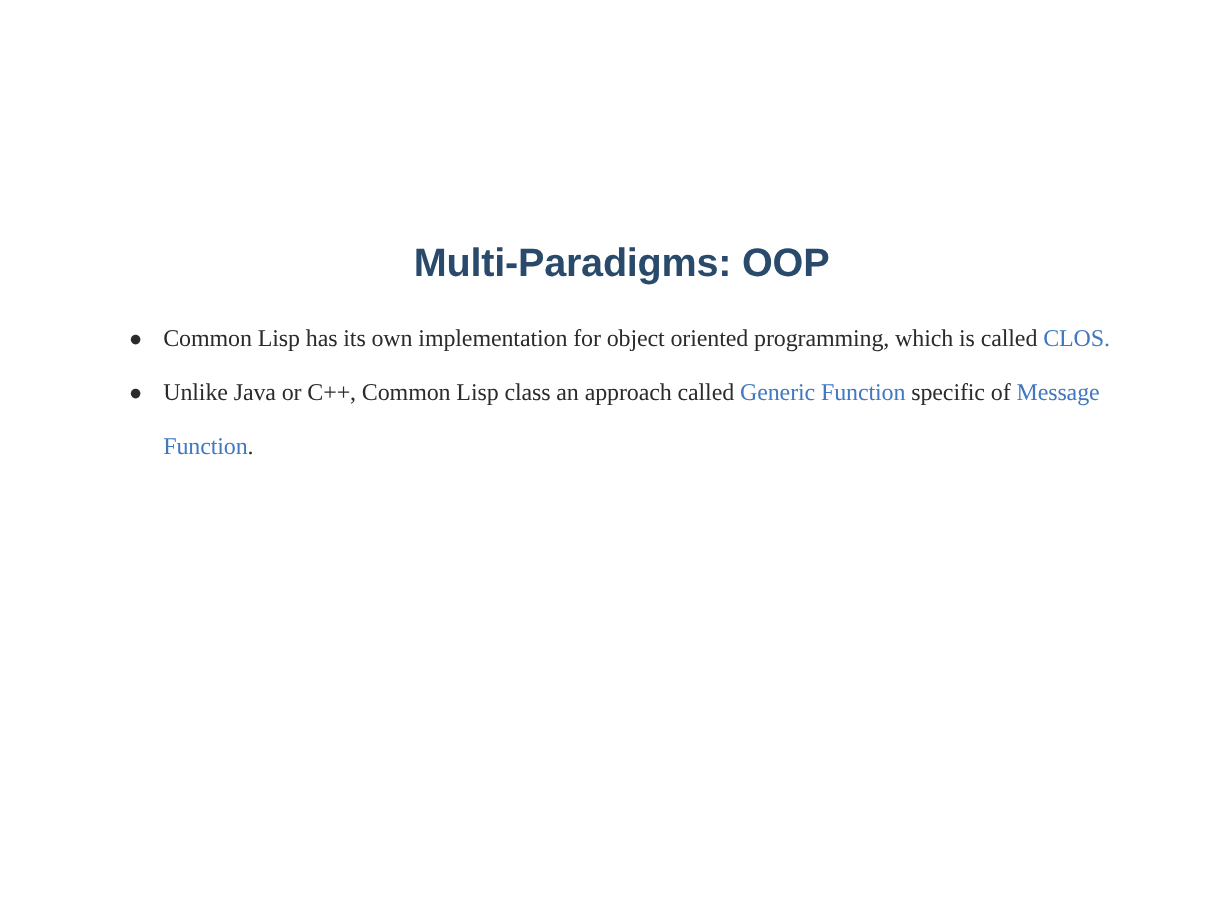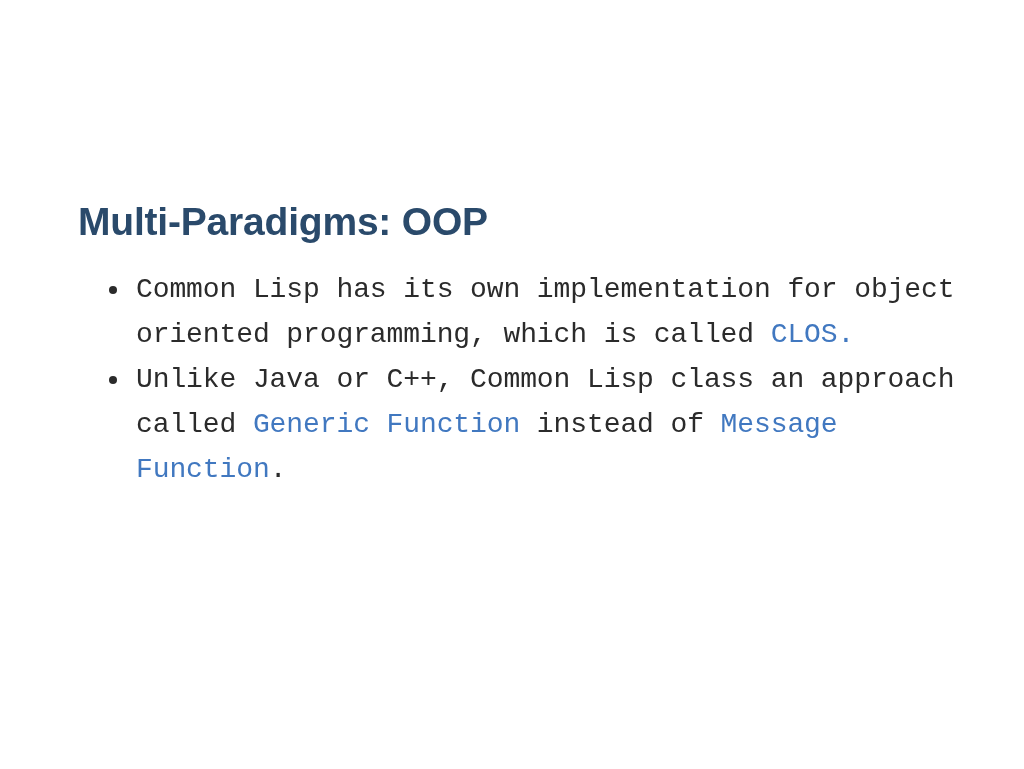--- a/index.html
+++ b/index.html
@@ -26,42 +26,43 @@
 
   .slide-body {
     position: absolute;
     left: 78px;
     top: 200px;
     width: 880px;
   }
 
   .slide-title {
     font-family: "Liberation Sans", sans-serif;
-    font-size: 39px;
+    font-size: 33px;
     font-weight: bold;
     color: #2a4a6b;
     letter-spacing: -0.2px;
     line-height: 1.15;
     margin: 0 0 22px 0;
     padding: 0;
     white-space: nowrap;
+    text-align: center;
   }
 
   .bullet-list {
     list-style: none;
     margin: 0;
     padding: 0;
   }
 
   .bullet-item {
     position: relative;
     padding-left: 58px;
     margin: 0 0 0 0;
-    font-family: Liberation Mono, monospace;
-    font-size: 28px;
+    font-family: Liberation Serif, serif;
+    font-size: 20px;
     font-weight: normal;
     color: #2b2b2b;
     line-height: 45px;
     letter-spacing: -0.1px;
   }
 
   .bullet-marker {
     position: absolute;
     left: 31px;
     top: 19px;
@@ -88,19 +89,19 @@
 
     <ul class="bullet-list">
 
       <li class="bullet-item">
         <span class="bullet-marker"></span>
         <span><span>Common Lisp has its own implementation for object oriented programming, which is called </span><span class="hl">CLOS</span><span class="hl-dot">.</span></span>
       </li>
 
       <li class="bullet-item">
         <span class="bullet-marker"></span>
-        <span><span>Unlike Java or C++, Common Lisp class an approach called </span><span class="hl">Generic Function</span><span> instead of </span><span class="hl">Message Function</span><span>.</span></span>
+        <span><span>Unlike Java or C++, Common Lisp class an approach called </span><span class="hl">Generic Function</span><span> specific of </span><span class="hl">Message Function</span><span>.</span></span>
       </li>
 
 
     </ul>
   </div>
 </div>
 
 </body></html>

